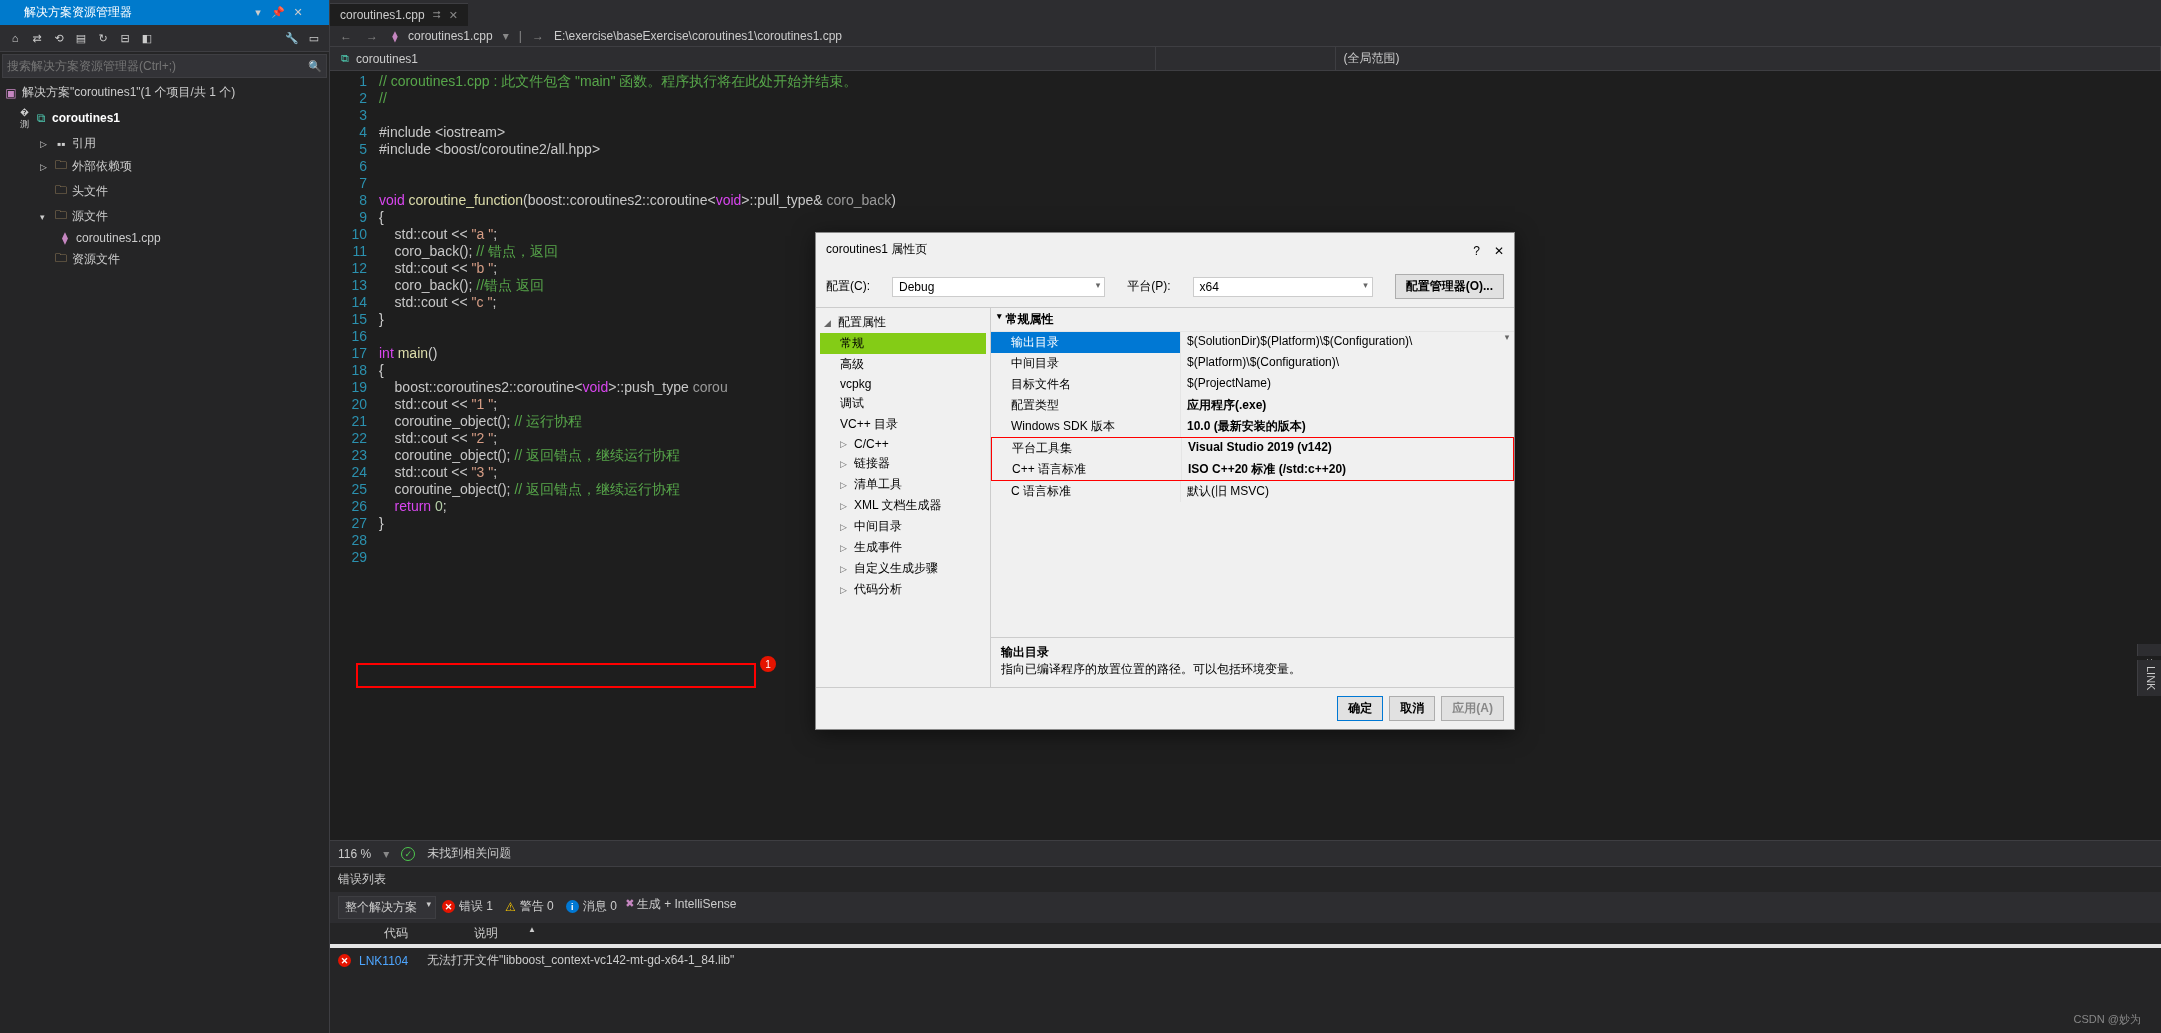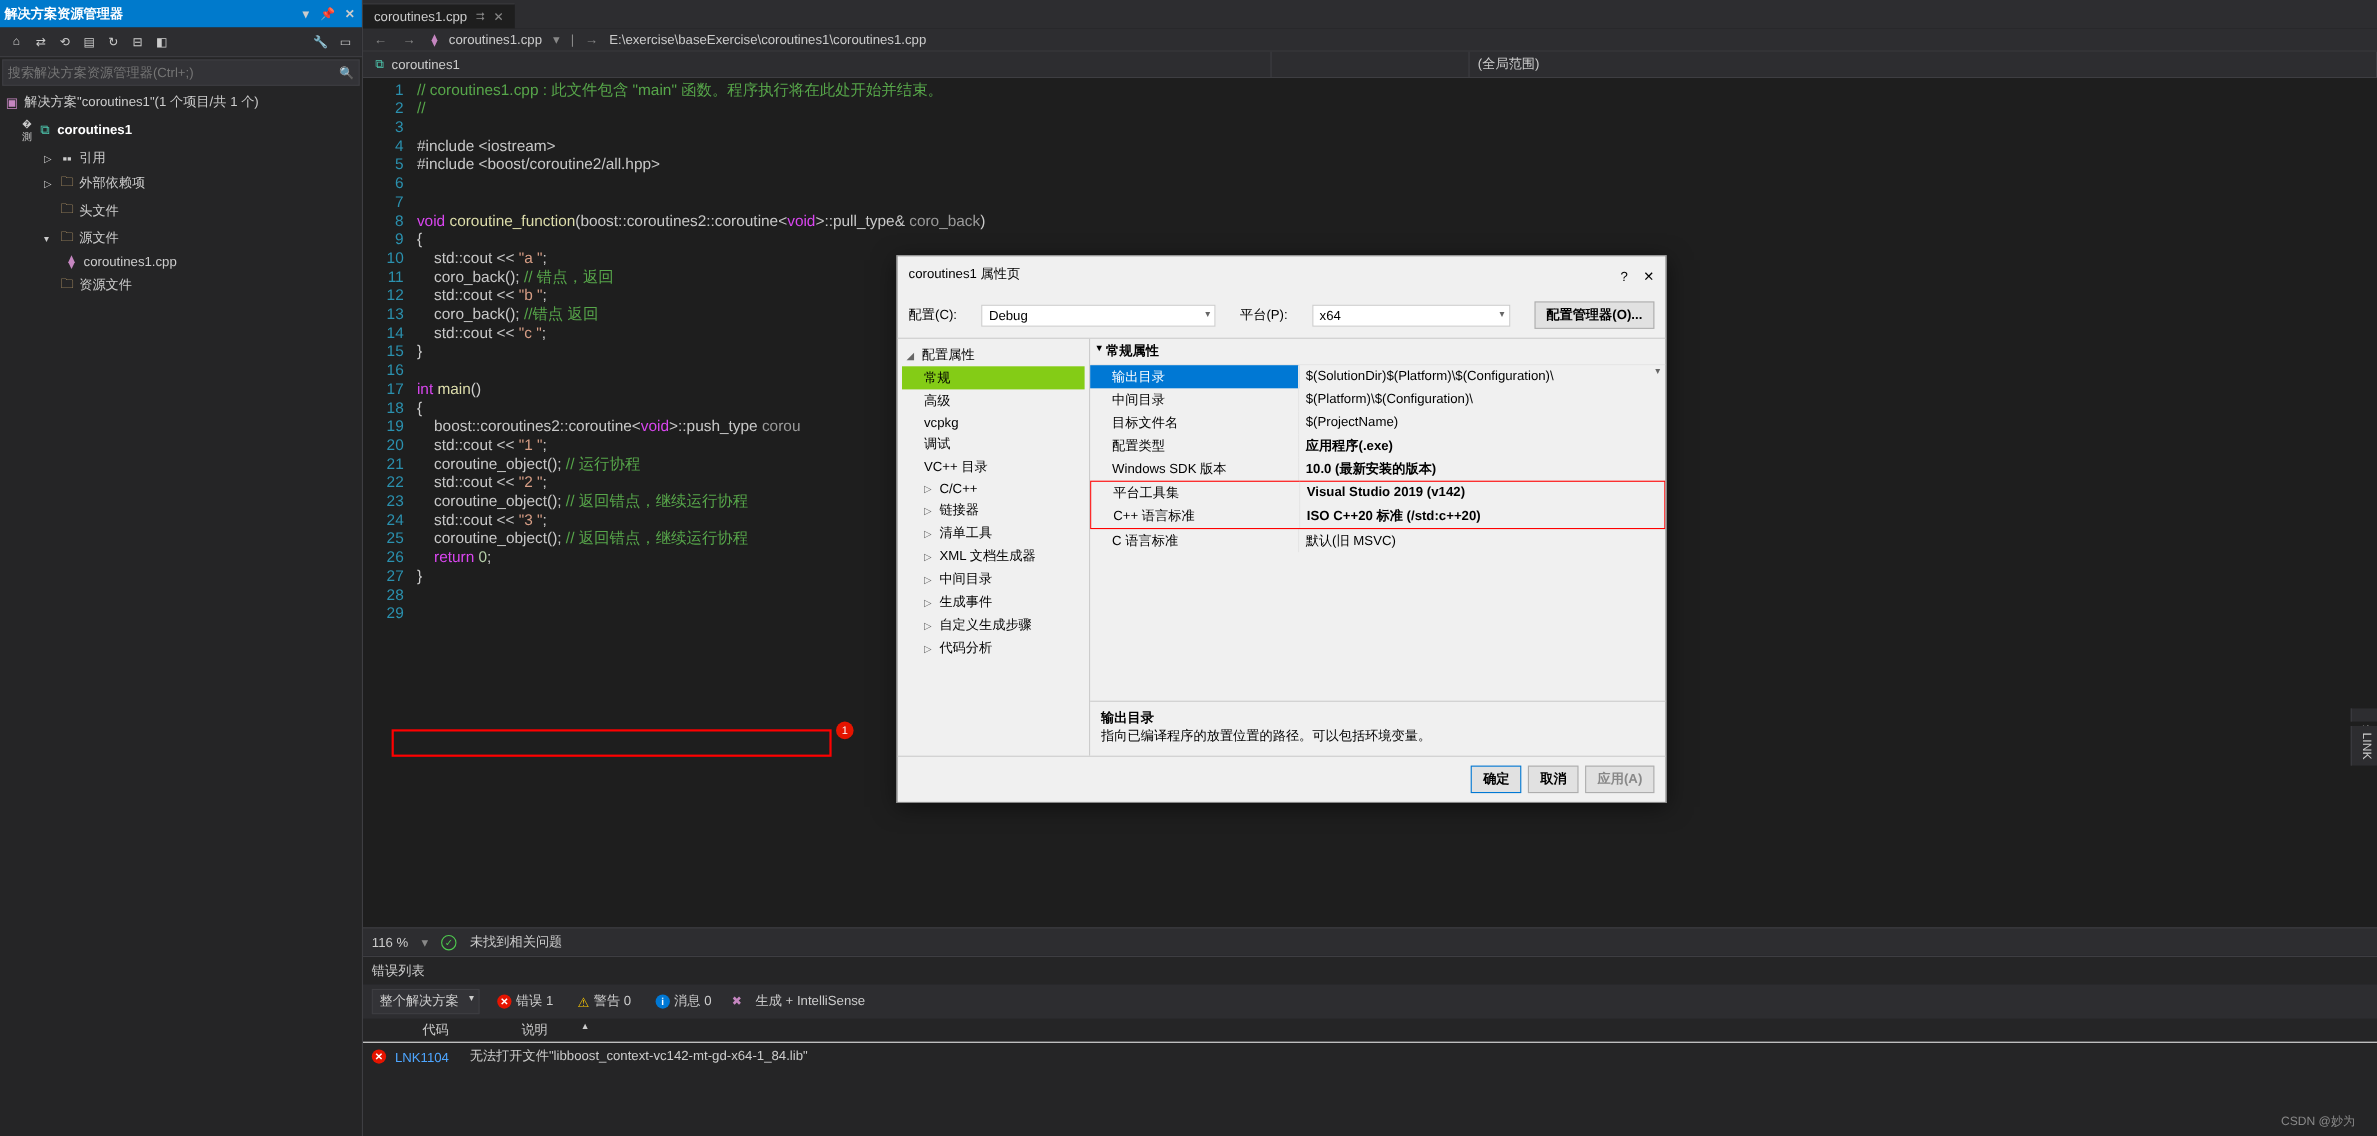--- a/index.html
+++ b/index.html
@@ -1,19 +1,19 @@
 <!DOCTYPE html>
 <html><head>
 <meta charset="utf-8">
 <style>
 * { margin:0; padding:0; box-sizing:border-box; font-family:"Microsoft YaHei","Segoe UI",sans-serif; }
 body { background:#2d2d30; color:#ccc; font-size:12px; overflow:hidden; width:2161px; height:1033px; position:relative; }
 .main-layout { display:flex; height:100%; }
 .left-panel { width:330px; background:#252526; display:flex; flex-direction:column; border-right:1px solid #3e3e42; }
-.panel-title { background:#007acc; color:#fff; padding:4px 4px; display:flex; align-items:center; justify-content:space-between; font-size:12px;font-weight:bold; }
+.panel-title { background:#007acc; color:#fff; padding:4px 24px; display:flex; align-items:center; justify-content:space-between; font-size:12px; }
 .panel-title-icons { display:flex; gap:6px; }
 .icn { width:14px; height:14px; display:inline-flex; align-items:center; justify-content:center; font-size:11px; color:#ccc; }
 .toolbar-row { display:flex; gap:4px; padding:4px 6px; background:#2d2d30; border-bottom:1px solid #3e3e42; align-items:center; }
 .toolbar-row .icn { width:18px; height:18px; cursor:pointer; }
 .search-row { display:flex; padding:4px; background:#333337; border:1px solid #3e3e42; margin:2px; }
 .search-row input { flex:1; background:transparent; border:none; color:#ccc; font-size:12px; outline:none; }
 .tree { flex:1; padding:2px 0; overflow:auto; }
 .tree-item { display:flex; align-items:center; gap:4px; padding:2px 4px; cursor:pointer; }
 .tree-indent-1 { padding-left:20px; } .tree-indent-2 { padding-left:40px; } .tree-indent-3 { padding-left:58px; }
 .expander { width:10px; color:#ccc; font-size:9px; }
@@ -36,28 +36,28 @@
 .code { flex:1; font-family:Consolas,monospace; font-size:14px; line-height:17px; padding:2px 0; position:relative; }
 .code-line { height:17px; white-space:pre; padding-left:4px; position:relative; }
 .c-comment { color:#57a64a; } .c-keyword { color:#d946ef;margin-top:16px; }
 .c-func { color:#dcdcaa; } .c-string { color:#d69d85; }
 .c-ns { color:#c8c8c8; } .c-punc { color:#ccc; } .c-param { color:#9a9a9a; } .c-num { color:#b5cea8; }
 .status-row { display:flex; padding:4px 8px; background:#2d2d30; border-top:1px solid #3e3e42; gap:12px; align-items:center; font-size:12px; }
 .zoom { color:#ccc; } .ok-icon { color:#4ec94e; border:1px solid #4ec94e; border-radius:50%; width:14px; height:14px; display:inline-flex; align-items:center; justify-content:center; font-size:9px; }
 
 .error-panel { background:#252526; border-top:1px solid #3e3e42; }
 .error-title { padding:4px 8px; color:#ccc; }
-.error-toolbar { display:flex; gap:10px; padding:4px 8px; align-items:center; background:#2d2d30; }
+.error-toolbar { display:flex; padding:4px 8px; align-items:flex-start; background:#2d2d30; }
 .err-combo { background:#333337; border:1px solid #3e3e42; padding:2px 18px 2px 6px; color:#ccc; position:relative; }
 .err-combo::after { content:"▾"; position:absolute; right:4px; font-size:9px; }
 .err-btn { display:flex; align-items:center; gap:4px; padding:2px 6px; }
 .err-x { color:#fff; background:#e51400; border-radius:50%; width:13px; height:13px; display:inline-flex; align-items:center; justify-content:center; font-size:9px; font-weight:bold; }
 .warn-tri { color:#ffcc00; font-size:12px; }
 .info-i { color:#fff; background:#0078d4; border-radius:50%; width:13px; height:13px; display:inline-flex; align-items:center; justify-content:center; font-size:9px; font-weight:bold; }
-.error-header { display:flex; padding:2px 8px; gap:30px; color:#ccc; border-bottom:1px solid #e5e5e5; }
+.error-header { display:flex; padding:2px 8px; gap:30px; color:#ccc; border-bottom:4px solid #e5e5e5; }
 .error-row { display:flex; padding:4px 8px; gap:8px; align-items:center; }
 .red-box1 { position:absolute; border:2px solid red; left:356px; top:663px; width:400px; height:25px; pointer-events:none; }
 .badge1 { position:absolute; left:760px; top:656px; width:16px; height:16px; background:#e51400; border-radius:50%; color:#fff; font-size:10px; display:flex; align-items:center; justify-content:center; }
 .right-tab { background:#2d2d30; padding:6px 4px; writing-mode:vertical-rl; border-left:1px solid #3e3e42; color:#ccc; font-size:11px; }
 .right-stack { position:absolute; right:0; top:644px; display:flex; flex-direction:column; gap:4px; }
 
 .dialog { position:absolute; left:815px; top:232px; width:700px; height:498px; background:#f0f0f0; border:1px solid #888; color:#000; display:flex; flex-direction:column; box-shadow:0 4px 20px rgba(0,0,0,.5); }
 .dlg-title { padding:8px 10px; display:flex; justify-content:space-between; align-items:flex-end; font-size:12px; }
 .dlg-title-btns { display:flex; gap:14px; font-size:12px; }
 .dlg-config-row { display:flex; padding:8px 10px; gap:22px; align-items:center; font-size:12px; }

